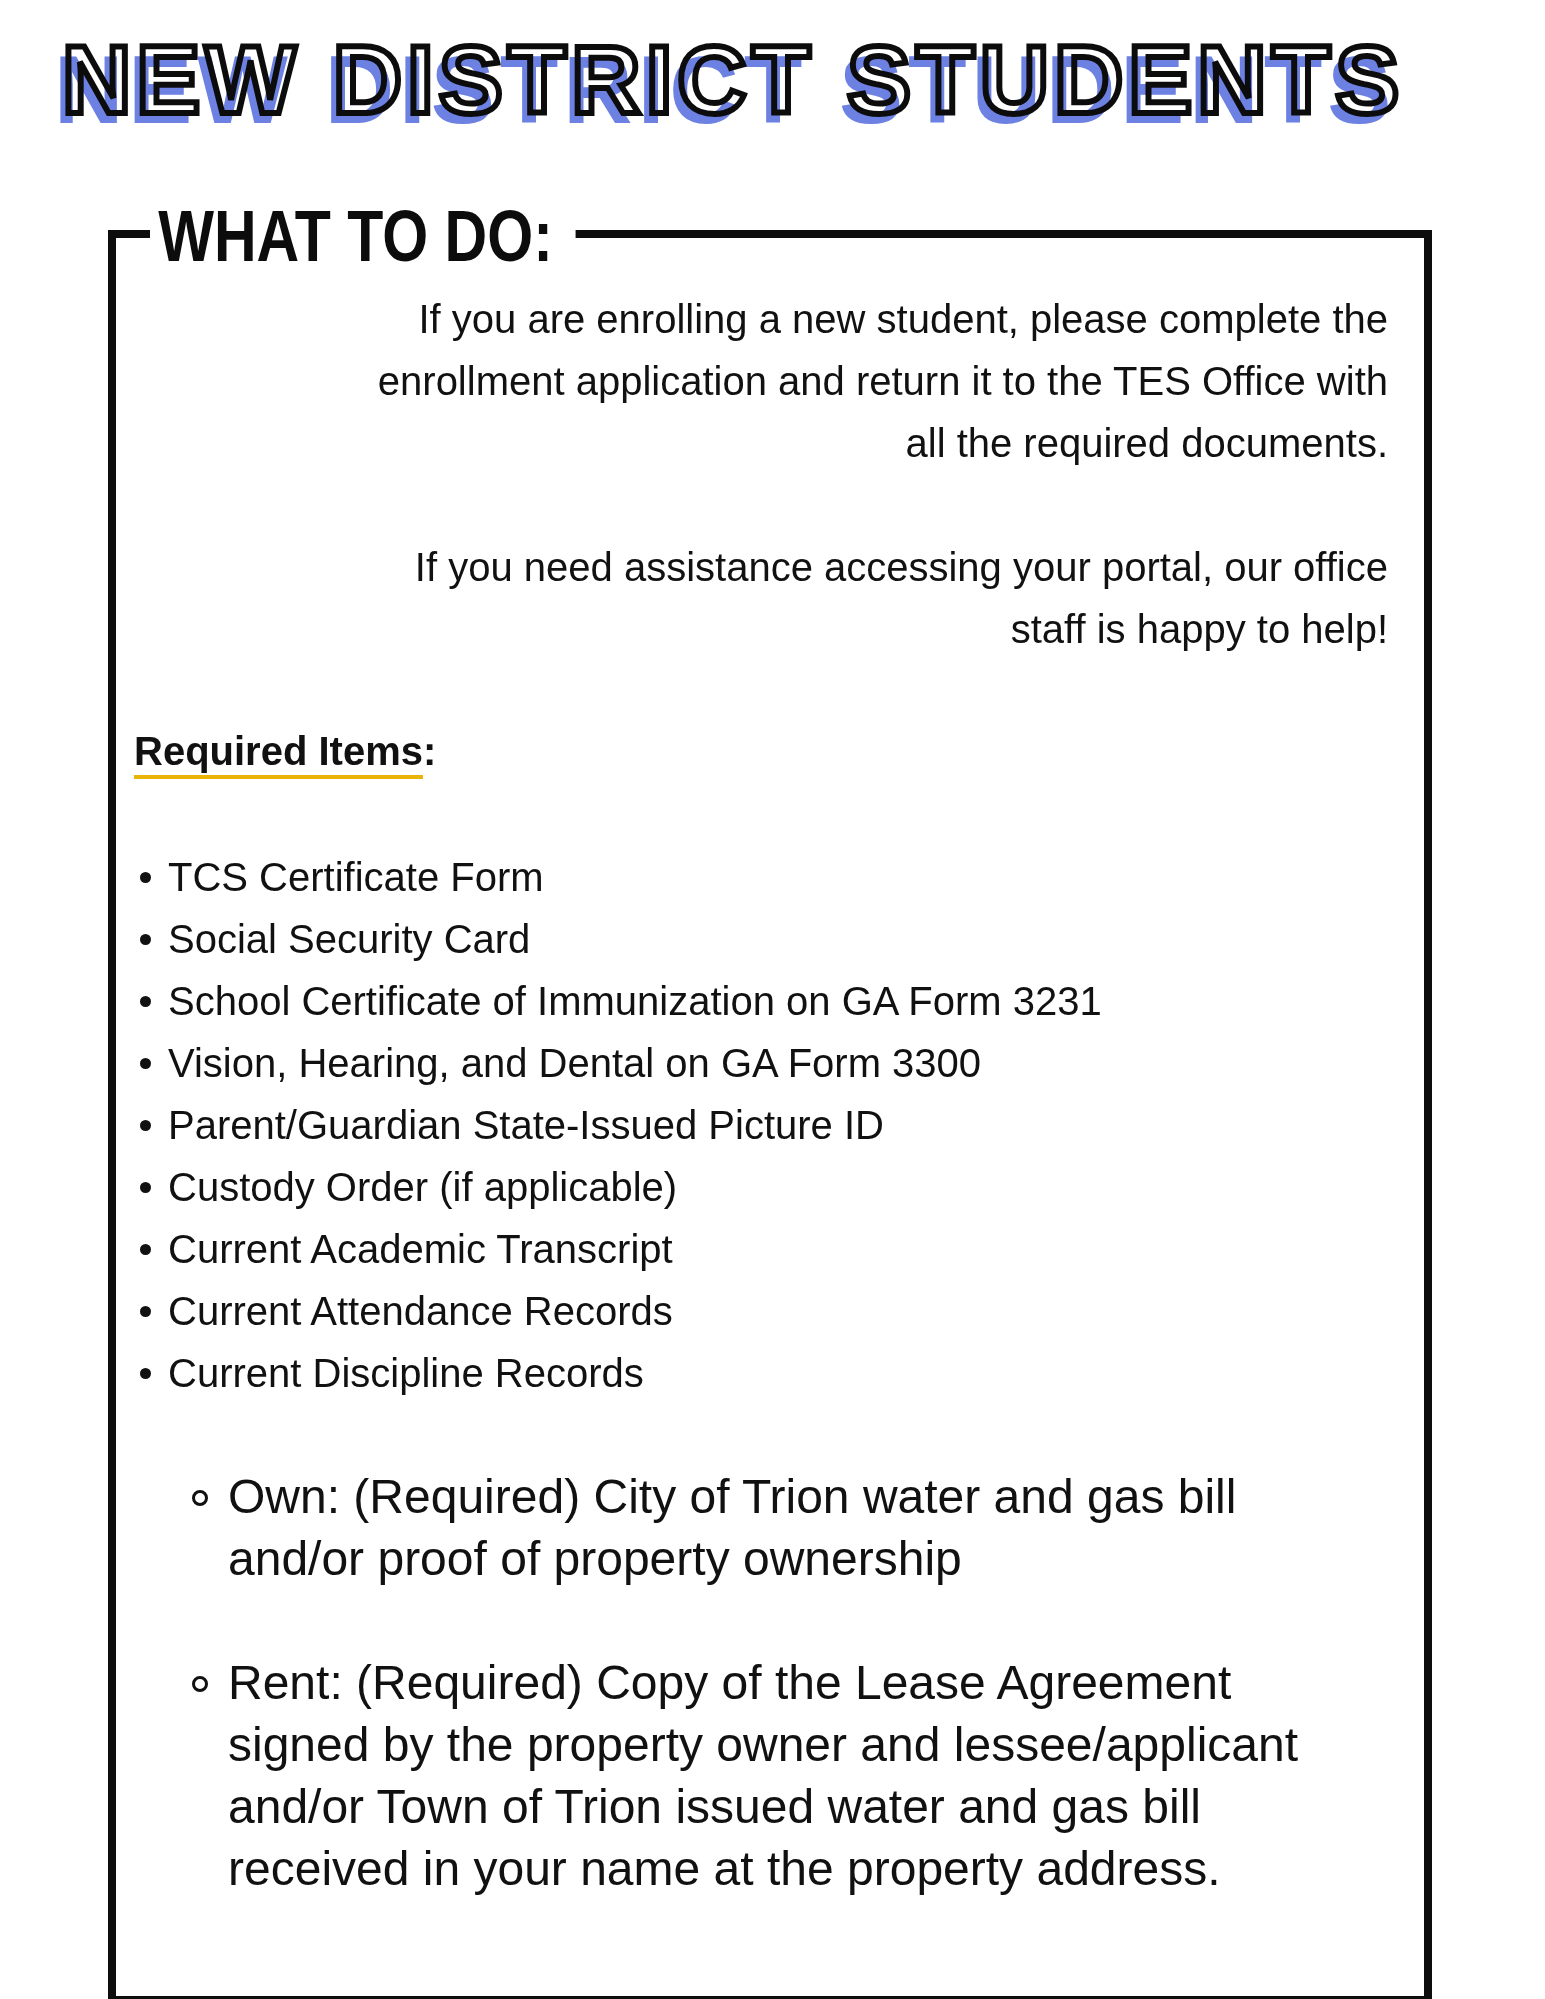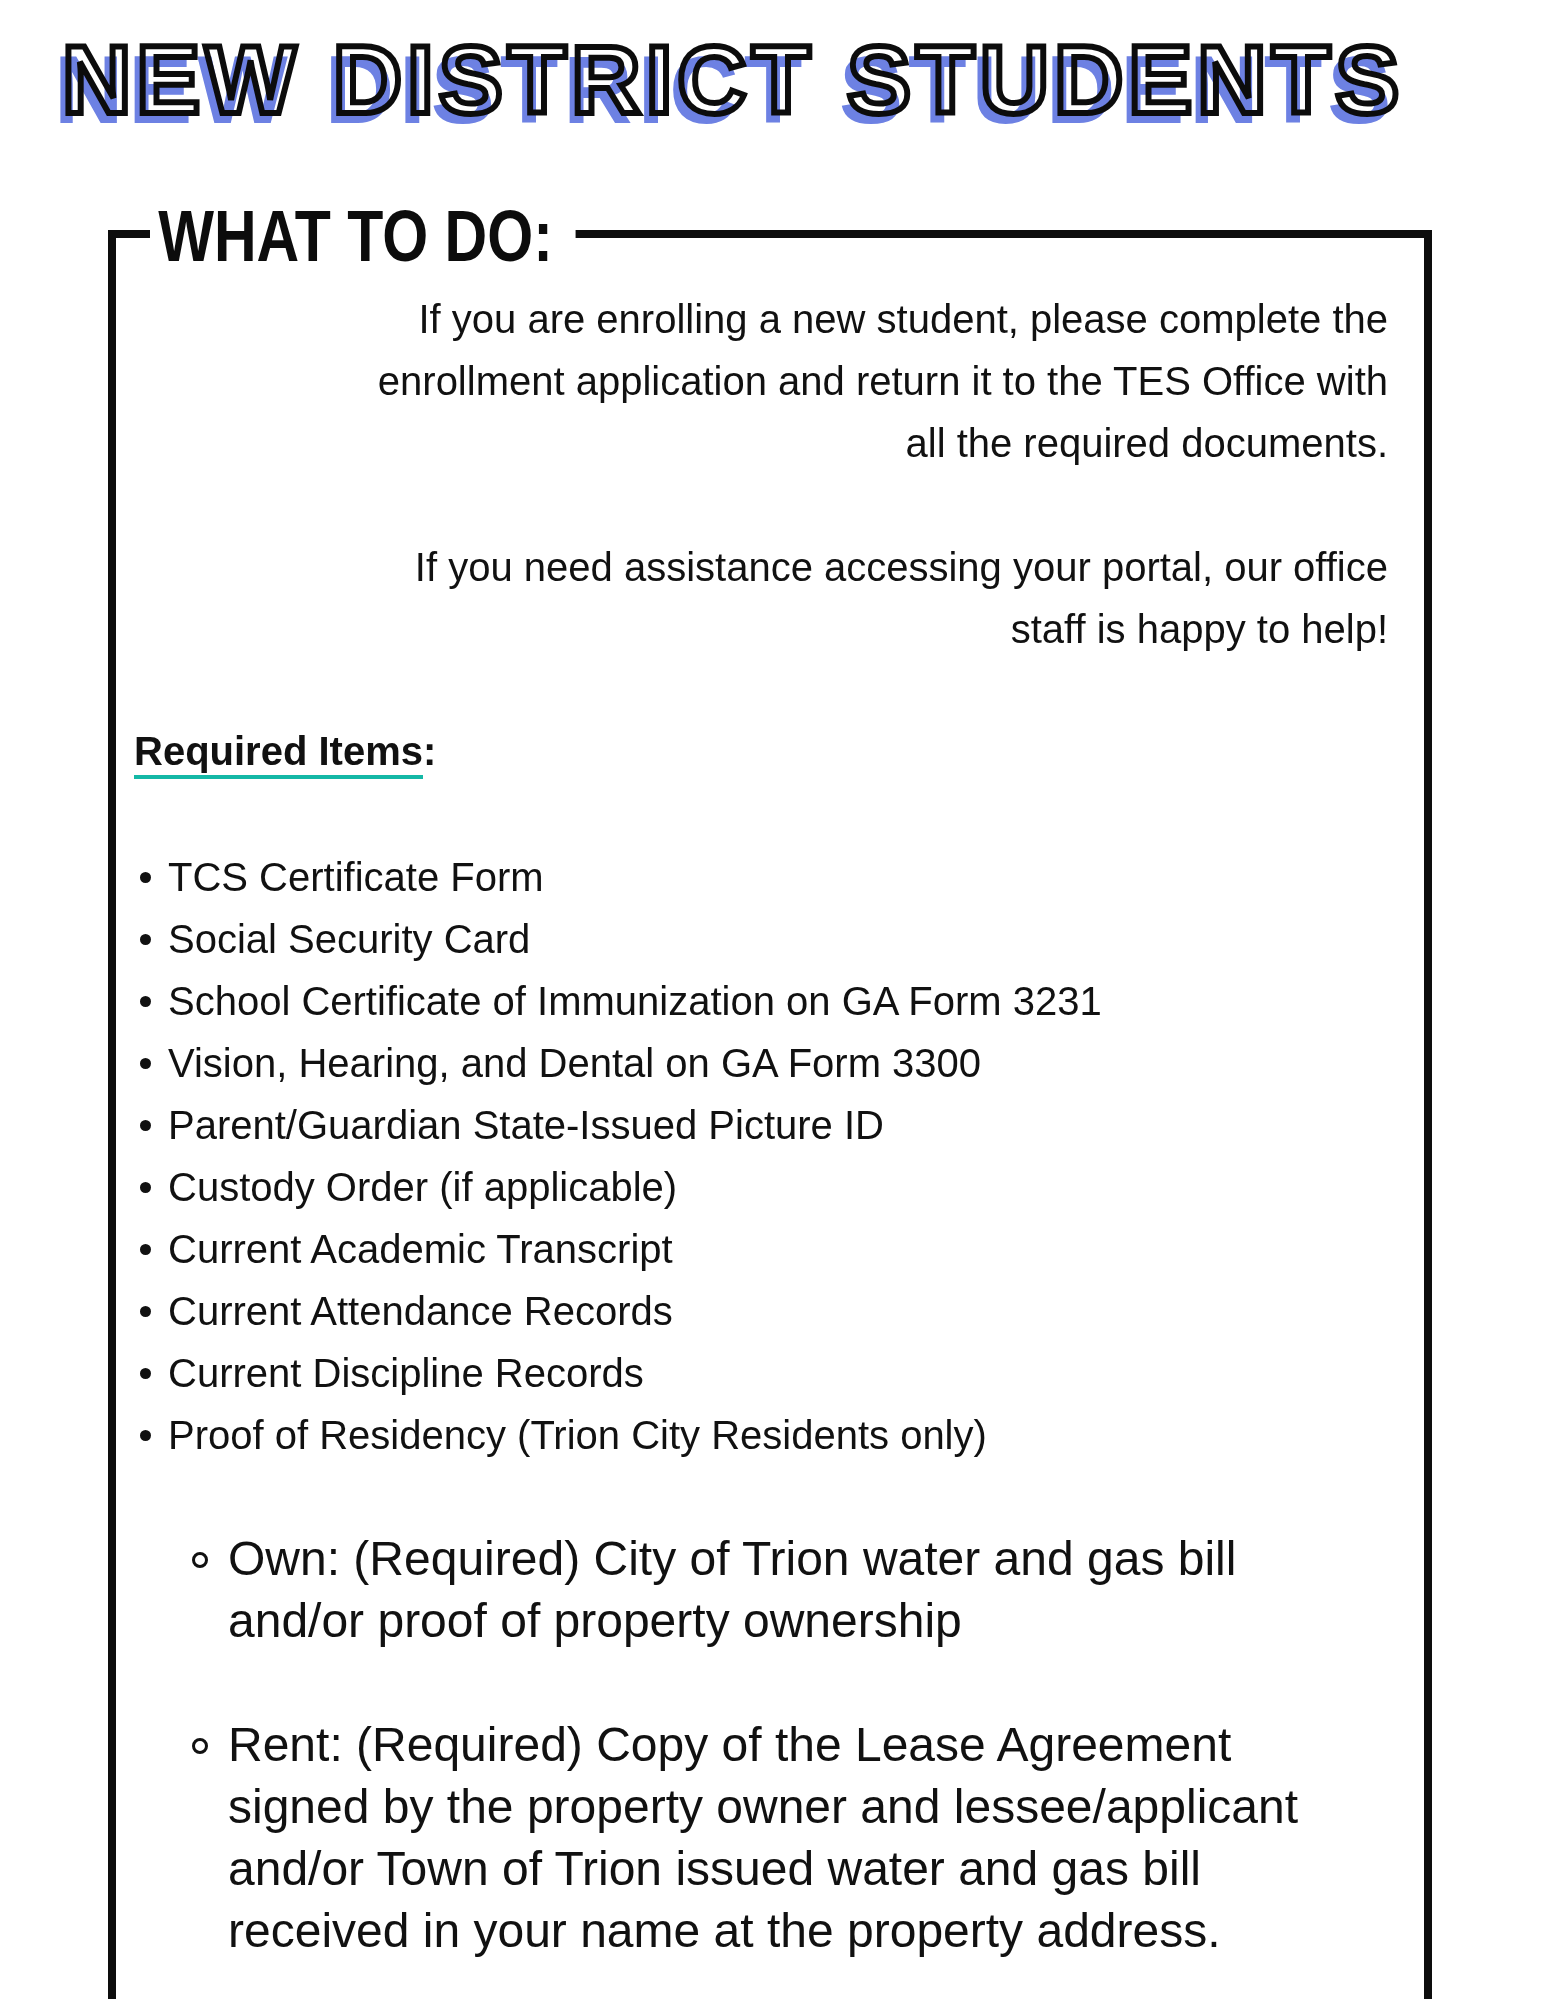--- a/index.html
+++ b/index.html
@@ -78,21 +78,21 @@
     margin-bottom: 60px;
     margin-left: 26px;
   }
   .required-heading {
     font-size: 40px;
     line-height: 62px;
     font-weight: bold;
     margin: 0 0 64px 0;
   }
   .required-heading .underlined {
-    border-bottom: 4px solid #14b8a6;
+    border-bottom: 4px solid #eab308;
     padding-bottom: 2px;
   }
 
   
   ul.req-list {
     list-style: none;
     margin: 0;
     padding: 0;
   }
   ul.req-list > li {
@@ -159,21 +159,20 @@
   <ul class="req-list">
     <li>TCS Certificate Form</li>
     <li>Social Security Card</li>
     <li>School Certificate of Immunization on GA Form 3231</li>
     <li>Vision, Hearing, and Dental on GA Form 3300</li>
     <li>Parent/Guardian State-Issued Picture ID</li>
     <li>Custody Order (if applicable)</li>
     <li>Current Academic Transcript</li>
     <li>Current Attendance Records</li>
     <li>Current Discipline Records</li>
-    <li>Proof of Residency (Trion City Residents only)</li>
     <li style="padding-left: 34px; list-style: none;" class="no-dot"><ul class="sub-list" style="margin-left:-34px; padding-left:34px;">
         <li>Own: (Required) City of Trion water and gas bill
 and/or proof of property ownership</li>
         <li>Rent: (Required) Copy of the Lease Agreement
 signed by the property owner and lessee/applicant
 and/or Town of Trion issued water and gas bill
 received in your name at the property address.</li>
       </ul></li>
   </ul>
 </div>

